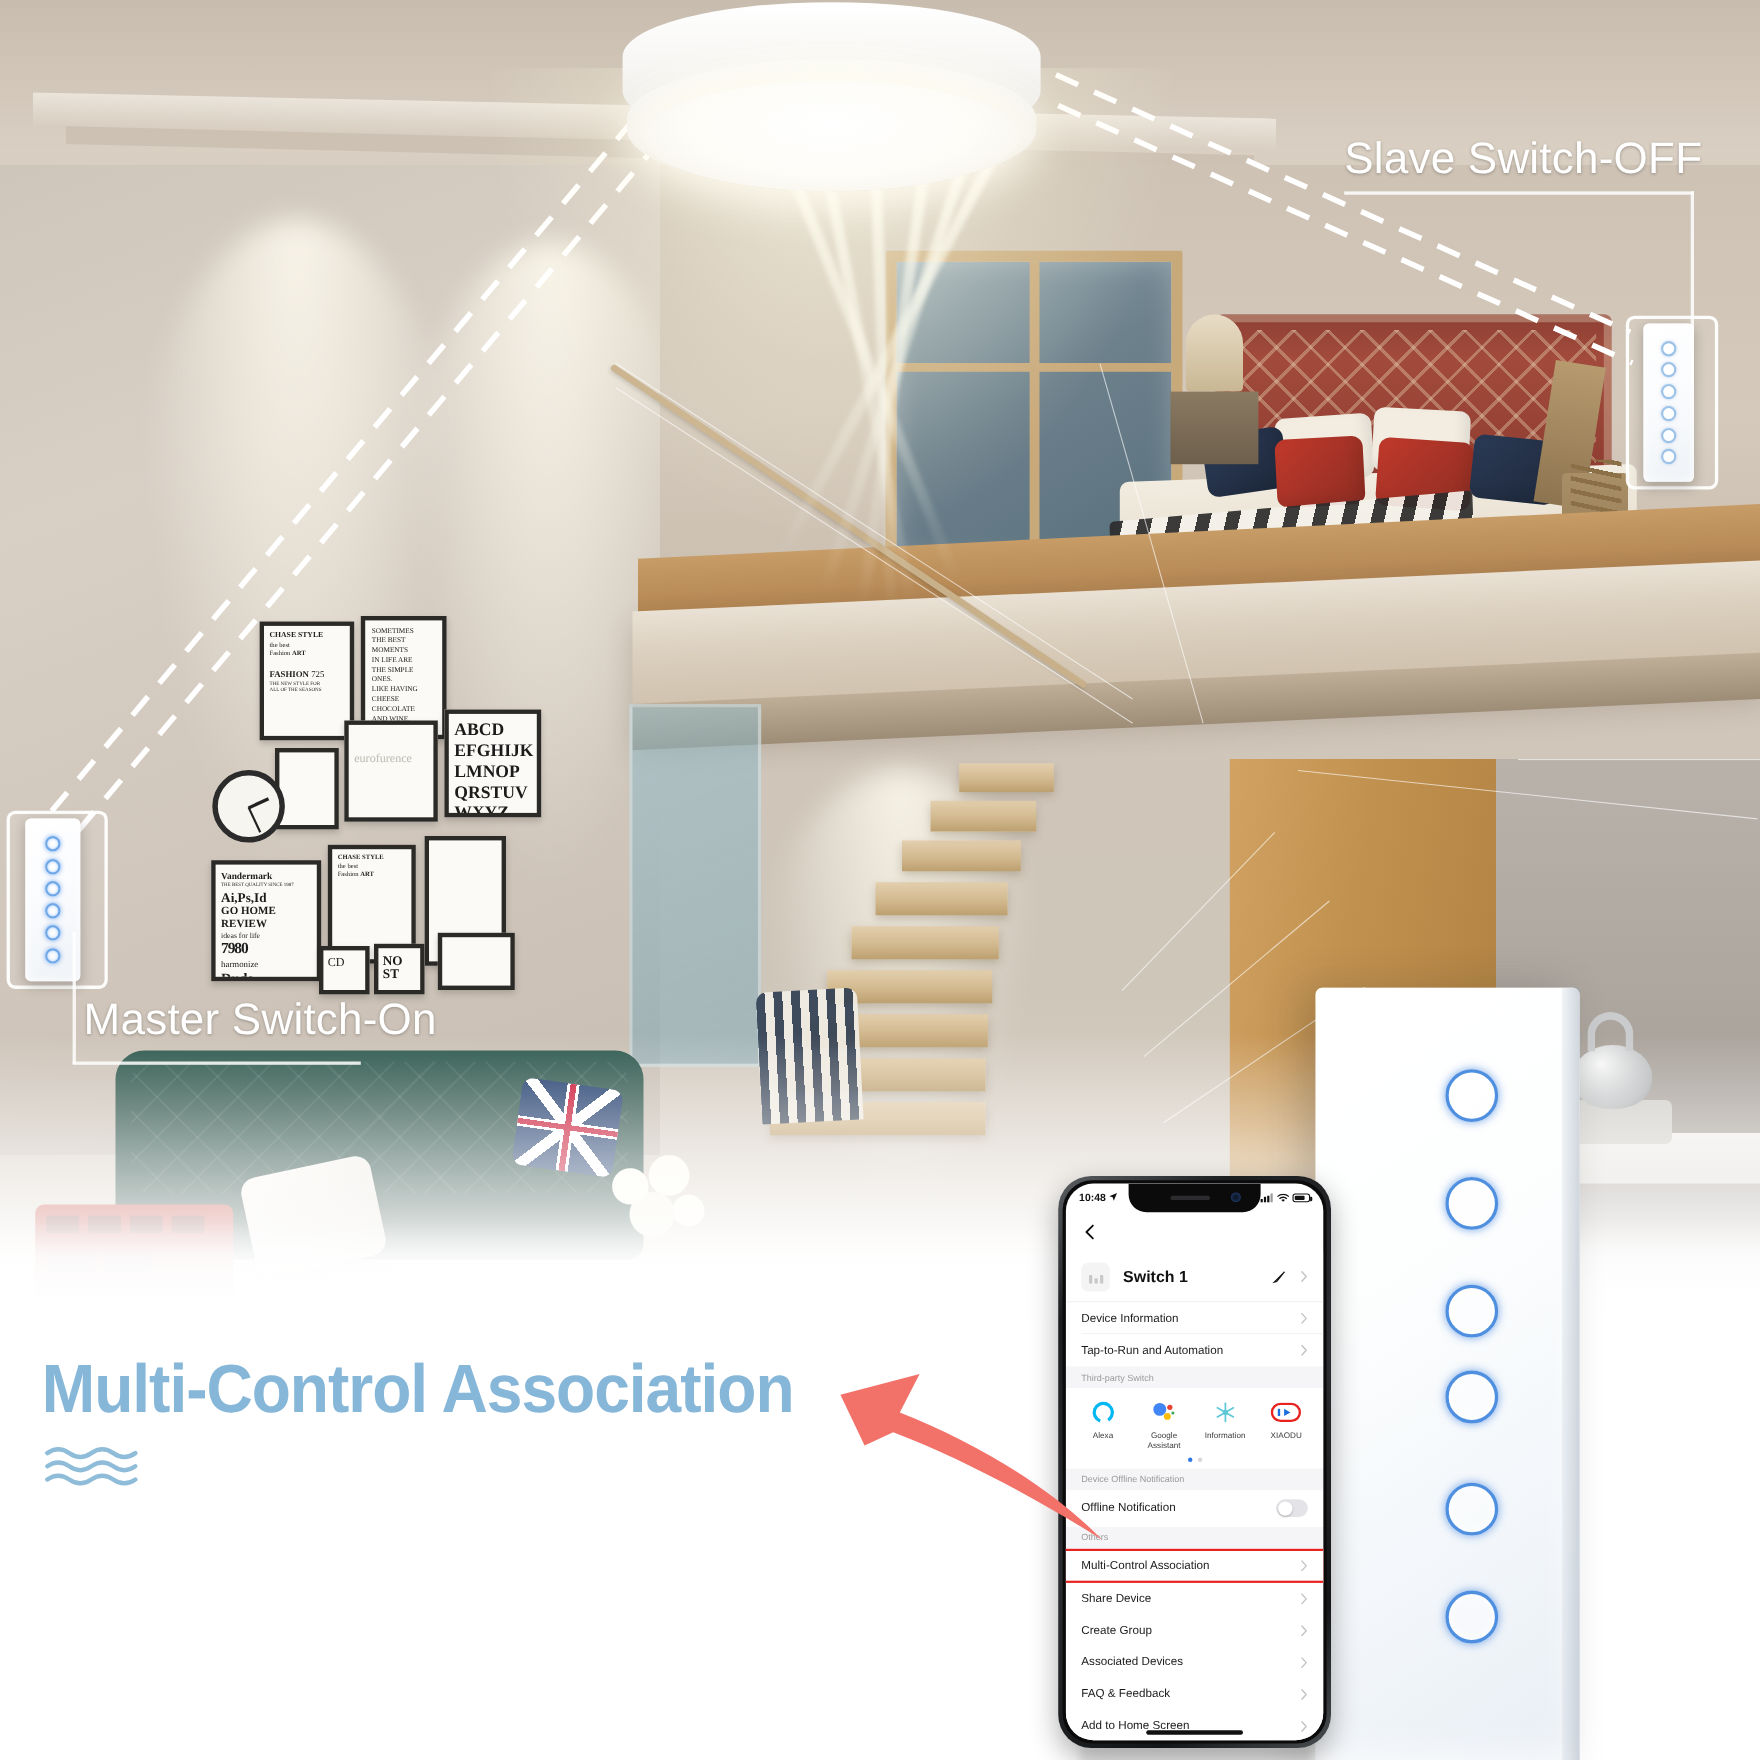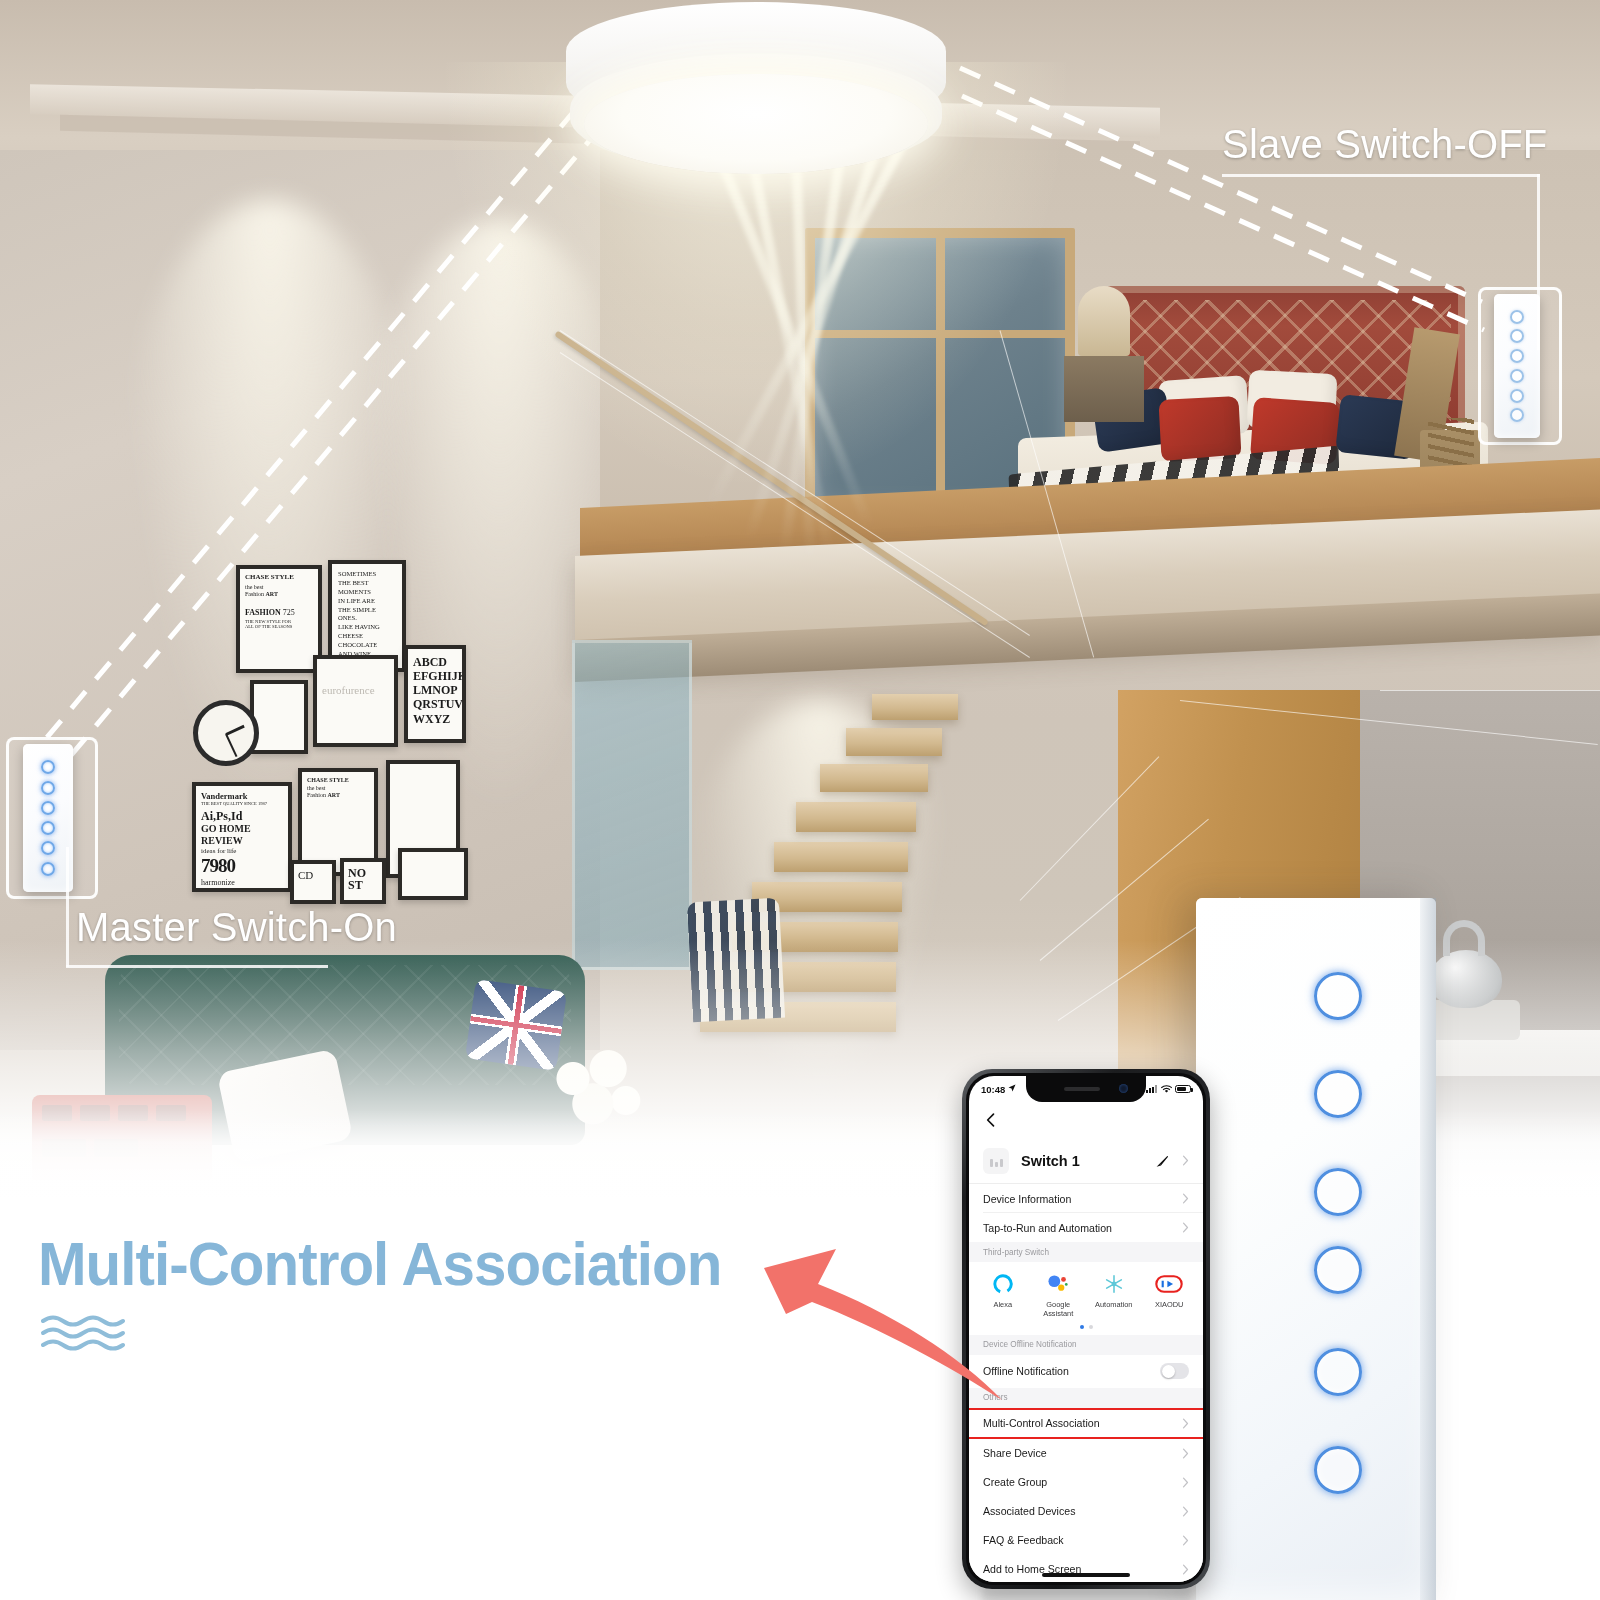--- a/index.html
+++ b/index.html
@@ -518,31 +518,31 @@
       <div class="ft" style="font-size:7px">CHASE STYLE</div>
       <div style="margin-top:3px">the best<br>Fashion <b>ART</b></div>
       <div style="margin-top:12px; font-size:8px"><b>FASHION</b> 725</div>
       <div style="margin-top:3px; font-size:4.6px">THE NEW STYLE FOR<br>ALL OF THE SEASONS</div>
     </div>
     <div class="frame" style="left:328px; top:560px; width:78px; height:112px; font-size:6.6px; padding:6px; line-height:1.35;">
       SOMETIMES<br>THE BEST<br>MOMENTS<br>IN LIFE ARE<br>THE SIMPLE<br>ONES.<br>LIKE HAVING<br>CHEESE<br>CHOCOLATE<br>AND WINE.
     </div>
     <div class="frame" style="left:250px; top:680px; width:58px; height:74px;"></div>
     <div class="frame" style="left:313px; top:655px; width:85px; height:92px; font-size:11px; color:#bdb9b2; padding:26px 5px;">eurofurence</div>
-    <div class="frame" style="left:404px; top:645px; width:62px; height:98px; font-size:12px; font-weight:bold; padding:6px 5px; line-height:1.18;">
+    <div class="frame" style="left:404px; top:645px; width:88px; height:98px; font-size:16px; font-weight:bold; padding:6px 5px; line-height:1.18;">
       ABCD<br>EFGHIJK<br>LMNOP<br>QRSTUV<br>WXYZ
     </div>
     <div class="frame" style="left:192px; top:782px; width:100px; height:110px; font-size:7px; padding:5px; line-height:1.2;">
       <div class="ft" style="font-size:8.5px">Vandermark</div>
       <div style="font-size:4.5px">THE BEST QUALITY SINCE 1987</div>
       <div class="ft" style="font-size:12px; margin-top:2px">Ai,Ps,Id</div>
       <div class="ft" style="font-size:10px">GO HOME</div>
       <div class="ft" style="font-size:10px">REVIEW</div>
       <div style="font-size:7px">ideas for life</div>
-      <div class="ft" style="font-size:19px; letter-spacing:-1px">7980</div>
+      <div class="ft" style="font-size:14px; letter-spacing:-1px">7980</div>
       <div style="font-size:8px">harmonize</div>
       <div class="ft" style="font-size:13px">Dude</div>
     </div>
     <div class="frame" style="left:298px; top:768px; width:80px; height:108px; font-size:6px; padding:5px;">
       <div class="ft">CHASE STYLE</div>
       <div style="margin-top:2px">the best<br>Fashion <b>ART</b></div>
     </div>
     <div class="frame" style="left:386px; top:760px; width:74px; height:118px;"></div>
     <div class="frame" style="left:290px; top:860px; width:46px; height:44px; font-size:11px; font-weight:normal; padding:6px 4px; line-height:1;">CD</div>
     <div class="frame" style="left:340px; top:858px; width:46px; height:46px; font-size:12px; font-weight:bold; padding:5px 4px; line-height:1;">NO<br>ST</div>
@@ -741,21 +741,21 @@
               </div>
               <div class="tp-item">
                 <div class="tp-ico">
                   <svg width="22" height="22" viewBox="0 0 24 24" stroke="#5ec8d8" stroke-width="1.7" stroke-linecap="round">
                     <line x1="12" y1="3" x2="12" y2="21"></line>
                       <line x1="4" y1="7.5" x2="20" y2="16.5"></line>
                       <line x1="4" y1="16.5" x2="20" y2="7.5"></line>
                     <circle cx="12" cy="12" r="2.6" fill="#5ec8d8" stroke="none"></circle>
                   </svg>
                 </div>
-                <div class="tp-label">Automation</div>
+                <div class="tp-label">Information</div>
               </div>
               <div class="tp-item">
                 <div class="tp-ico">
                   <svg width="28" height="18" viewBox="0 0 34 22">
                     <rect x="1.5" y="1.5" width="31" height="19" rx="9.5" fill="none" stroke="#e8221f" stroke-width="2.6"></rect>
                     <rect x="8" y="7" width="2.6" height="8" fill="#1a6fe0"></rect>
                     <path d="M15 7 L22 11 L15 15 Z" fill="#1a6fe0"></path>
                   </svg>
                 </div>
                 <div class="tp-label">XIAODU</div>

